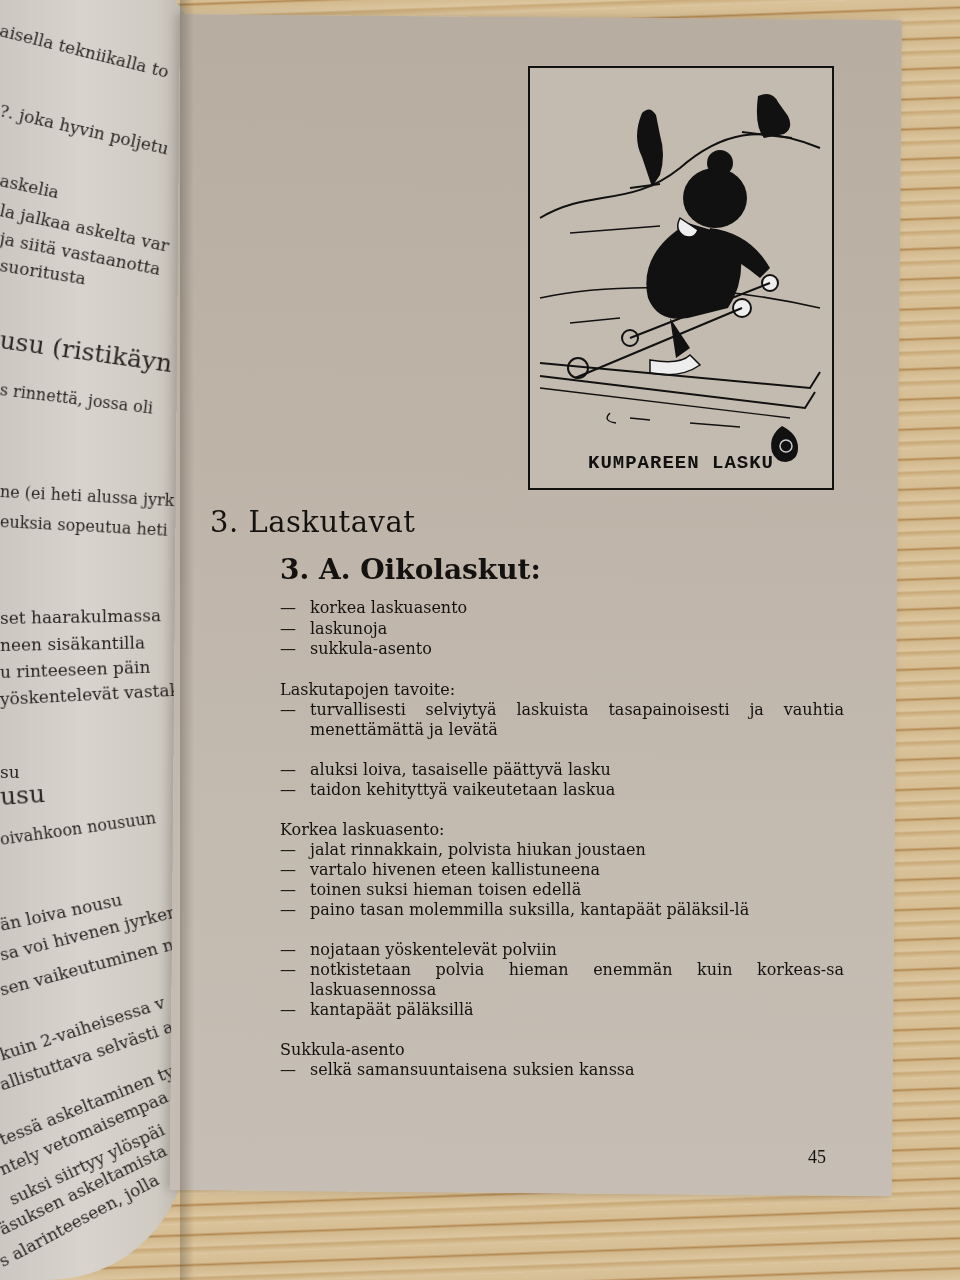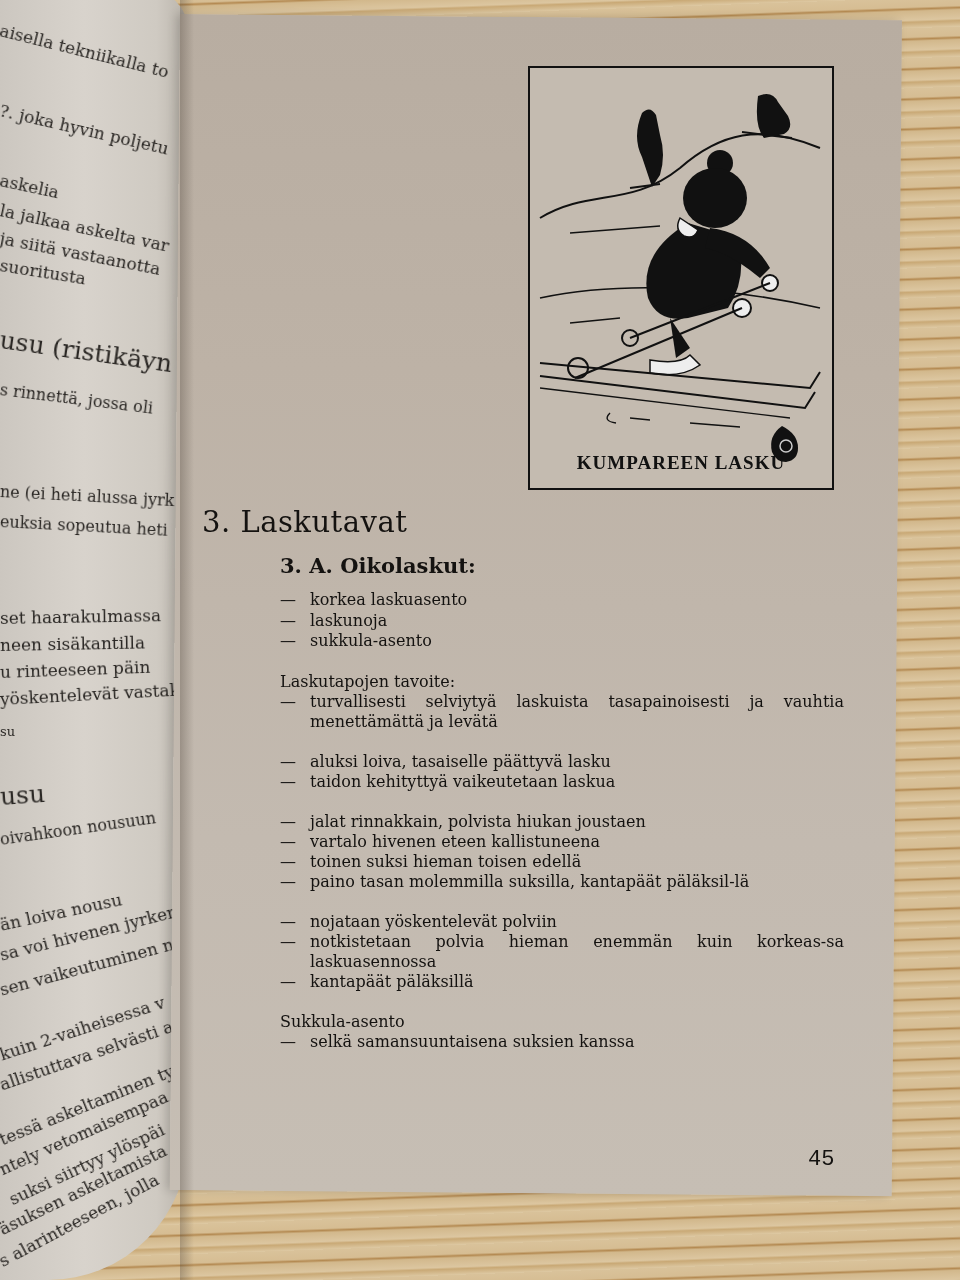--- a/index.html
+++ b/index.html
@@ -36,61 +36,61 @@
     background: linear-gradient(90deg, rgba(80,70,60,0.35), rgba(0,0,0,0));
   }
   .illustration {
     position:absolute; left:528px; top:66px; width:306px; height:424px;
     border:2px solid #111; box-sizing:border-box;
     background:#c4bbb0;
   }
   .illustration svg { position:absolute; left:0; top:0; }
   .illus-caption {
     position:absolute; left:0; right:0; bottom:14px; text-align:center;
-    font-family:Liberation Serif, serif; font-weight:bold; font-size:19px;
+    font-family:Liberation Mono, monospace; font-weight:bold; font-size:19px;
     letter-spacing:1px; color:#111;
   }
   .content {
     position:absolute; left:194px; top:505px; width:650px; color:#141210;
     font-family:"DejaVu Serif", serif;
   }
-  .h1 { font-size:29px; font-weight:normal; margin:0 0 14px 8px; letter-spacing:0.5px; }
-  .h2 { font-size:21px; margin:0 0 12px 86px; }
+  .h1 { font-size:29px; font-weight:normal; margin:0 0 14px 16px; letter-spacing:0.5px; }
+  .h2 { font-size:28px; margin:0 0 12px 86px; }
   .list { margin:0 0 0 86px; padding:0; list-style:none; font-size:16px; line-height:20.5px; }
   .list li { display:flex; }
   .dash { width:30px; flex:none; }
   .section { margin:20px 0 0 86px; font-size:16px; line-height:20px; }
   .section .label { display:block; }
   .section ul { margin:0; padding:0; list-style:none; }
   .section li { display:flex; }
   .section .txt { flex:1; text-align:justify; }
   .page-number {
-    position:absolute; left:808px; top:1147px; font-size:22px; color:#141210;
-    font-family:Liberation Mono, monospace;
+    position:absolute; left:808px; top:1147px; font-size:18px; color:#141210;
+    font-family:Liberation Serif, serif;
   }
 </style>
 </head>
 <body>
 
 <div class="left-page" id="leftPage">
     <div class="left-line" style="left: 20px; top: 30px; font-size: 17px; transform: rotate(14deg);">aisella tekniikalla to</div>
     <div class="left-line" style="left: 20px; top: 110px; font-size: 17px; transform: rotate(13deg);">?. joka hyvin poljetu</div>
     <div class="left-line" style="left: 20px; top: 180px; font-size: 17px; transform: rotate(12deg);">askelia</div>
     <div class="left-line" style="left: 20px; top: 210px; font-size: 17px; transform: rotate(12deg);">la jalkaa askelta var</div>
     <div class="left-line" style="left: 20px; top: 238px; font-size: 17px; transform: rotate(11deg);">ja siitä vastaanotta</div>
     <div class="left-line" style="left: 20px; top: 265px; font-size: 17px; transform: rotate(9deg);">suoritusta</div>
     <div class="left-line" style="left: 20px; top: 335px; font-size: 25px; transform: rotate(8deg);">usu (ristikäyn</div>
     <div class="left-line" style="left: 20px; top: 390px; font-size: 16px; transform: rotate(7deg);">s rinnettä, jossa oli</div>
     <div class="left-line" style="left: 20px; top: 492px; font-size: 16px; transform: rotate(3deg);">ne (ei heti alussa jyrk</div>
     <div class="left-line" style="left: 20px; top: 522px; font-size: 16px; transform: rotate(3deg);">euksia sopeutua heti</div>
     <div class="left-line" style="left: 20px; top: 618px; font-size: 17px; transform: rotate(-1deg);">set haarakulmassa</div>
     <div class="left-line" style="left: 20px; top: 645px; font-size: 17px; transform: rotate(-1deg);">neen sisäkantilla</div>
     <div class="left-line" style="left: 20px; top: 672px; font-size: 17px; transform: rotate(-2deg);">u rinteeseen päin</div>
     <div class="left-line" style="left: 20px; top: 699px; font-size: 17px; transform: rotate(-3deg);">yöskentelevät vastak</div>
-    <div class="left-line" style="left: 20px; top: 734px; font-size: 13px; transform: rotate(0deg);">su</div>
+    <div class="left-line" style="left: 20px; top: 772px; font-size: 17px; transform: rotate(0deg);">su</div>
     <div class="left-line" style="left: 20px; top: 792px; font-size: 25px; transform: rotate(-4deg);">usu</div>
     <div class="left-line" style="left: 20px; top: 840px; font-size: 16px; transform: rotate(-8deg);">oivahkoon nousuun</div>
     <div class="left-line" style="left: 20px; top: 925px; font-size: 17px; transform: rotate(-12deg);">än loiva nousu</div>
     <div class="left-line" style="left: 20px; top: 955px; font-size: 17px; transform: rotate(-14deg);">sa voi hivenen jyrkem</div>
     <div class="left-line" style="left: 20px; top: 990px; font-size: 17px; transform: rotate(-15deg);">sen vaikeutuminen no</div>
     <div class="left-line" style="left: 20px; top: 1055px; font-size: 17px; transform: rotate(-18deg);">kuin 2-vaiheisessa v</div>
     <div class="left-line" style="left: 20px; top: 1085px; font-size: 17px; transform: rotate(-19deg);">allistuttava selvästi a</div>
     <div class="left-line" style="left: 20px; top: 1140px; font-size: 17px; transform: rotate(-22deg);">tessä askeltaminen ty</div>
     <div class="left-line" style="left: 20px; top: 1170px; font-size: 17px; transform: rotate(-24deg);">ntely vetomaisempaa</div>
     <div class="left-line" style="left: 30px; top: 1200px; font-size: 17px; transform: rotate(-25deg);">suksi siirtyy ylöspäi</div>
@@ -177,20 +177,21 @@
           <span class="txt">aluksi loiva, tasaiselle päättyvä lasku</span>
         </li>
       <li>
           <span class="dash">—</span>
           <span class="txt">taidon kehityttyä vaikeutetaan laskua</span>
         </li>
     </ul>
   </div>
 
   <div class="section">
+    <span class="label">Korkea laskuasento:</span>
     <ul>
       <li>
           <span class="dash">—</span>
           <span class="txt">jalat rinnakkain, polvista hiukan joustaen</span>
         </li>
       <li>
           <span class="dash">—</span>
           <span class="txt">vartalo hivenen eteen kallistuneena</span>
         </li>
       <li>

